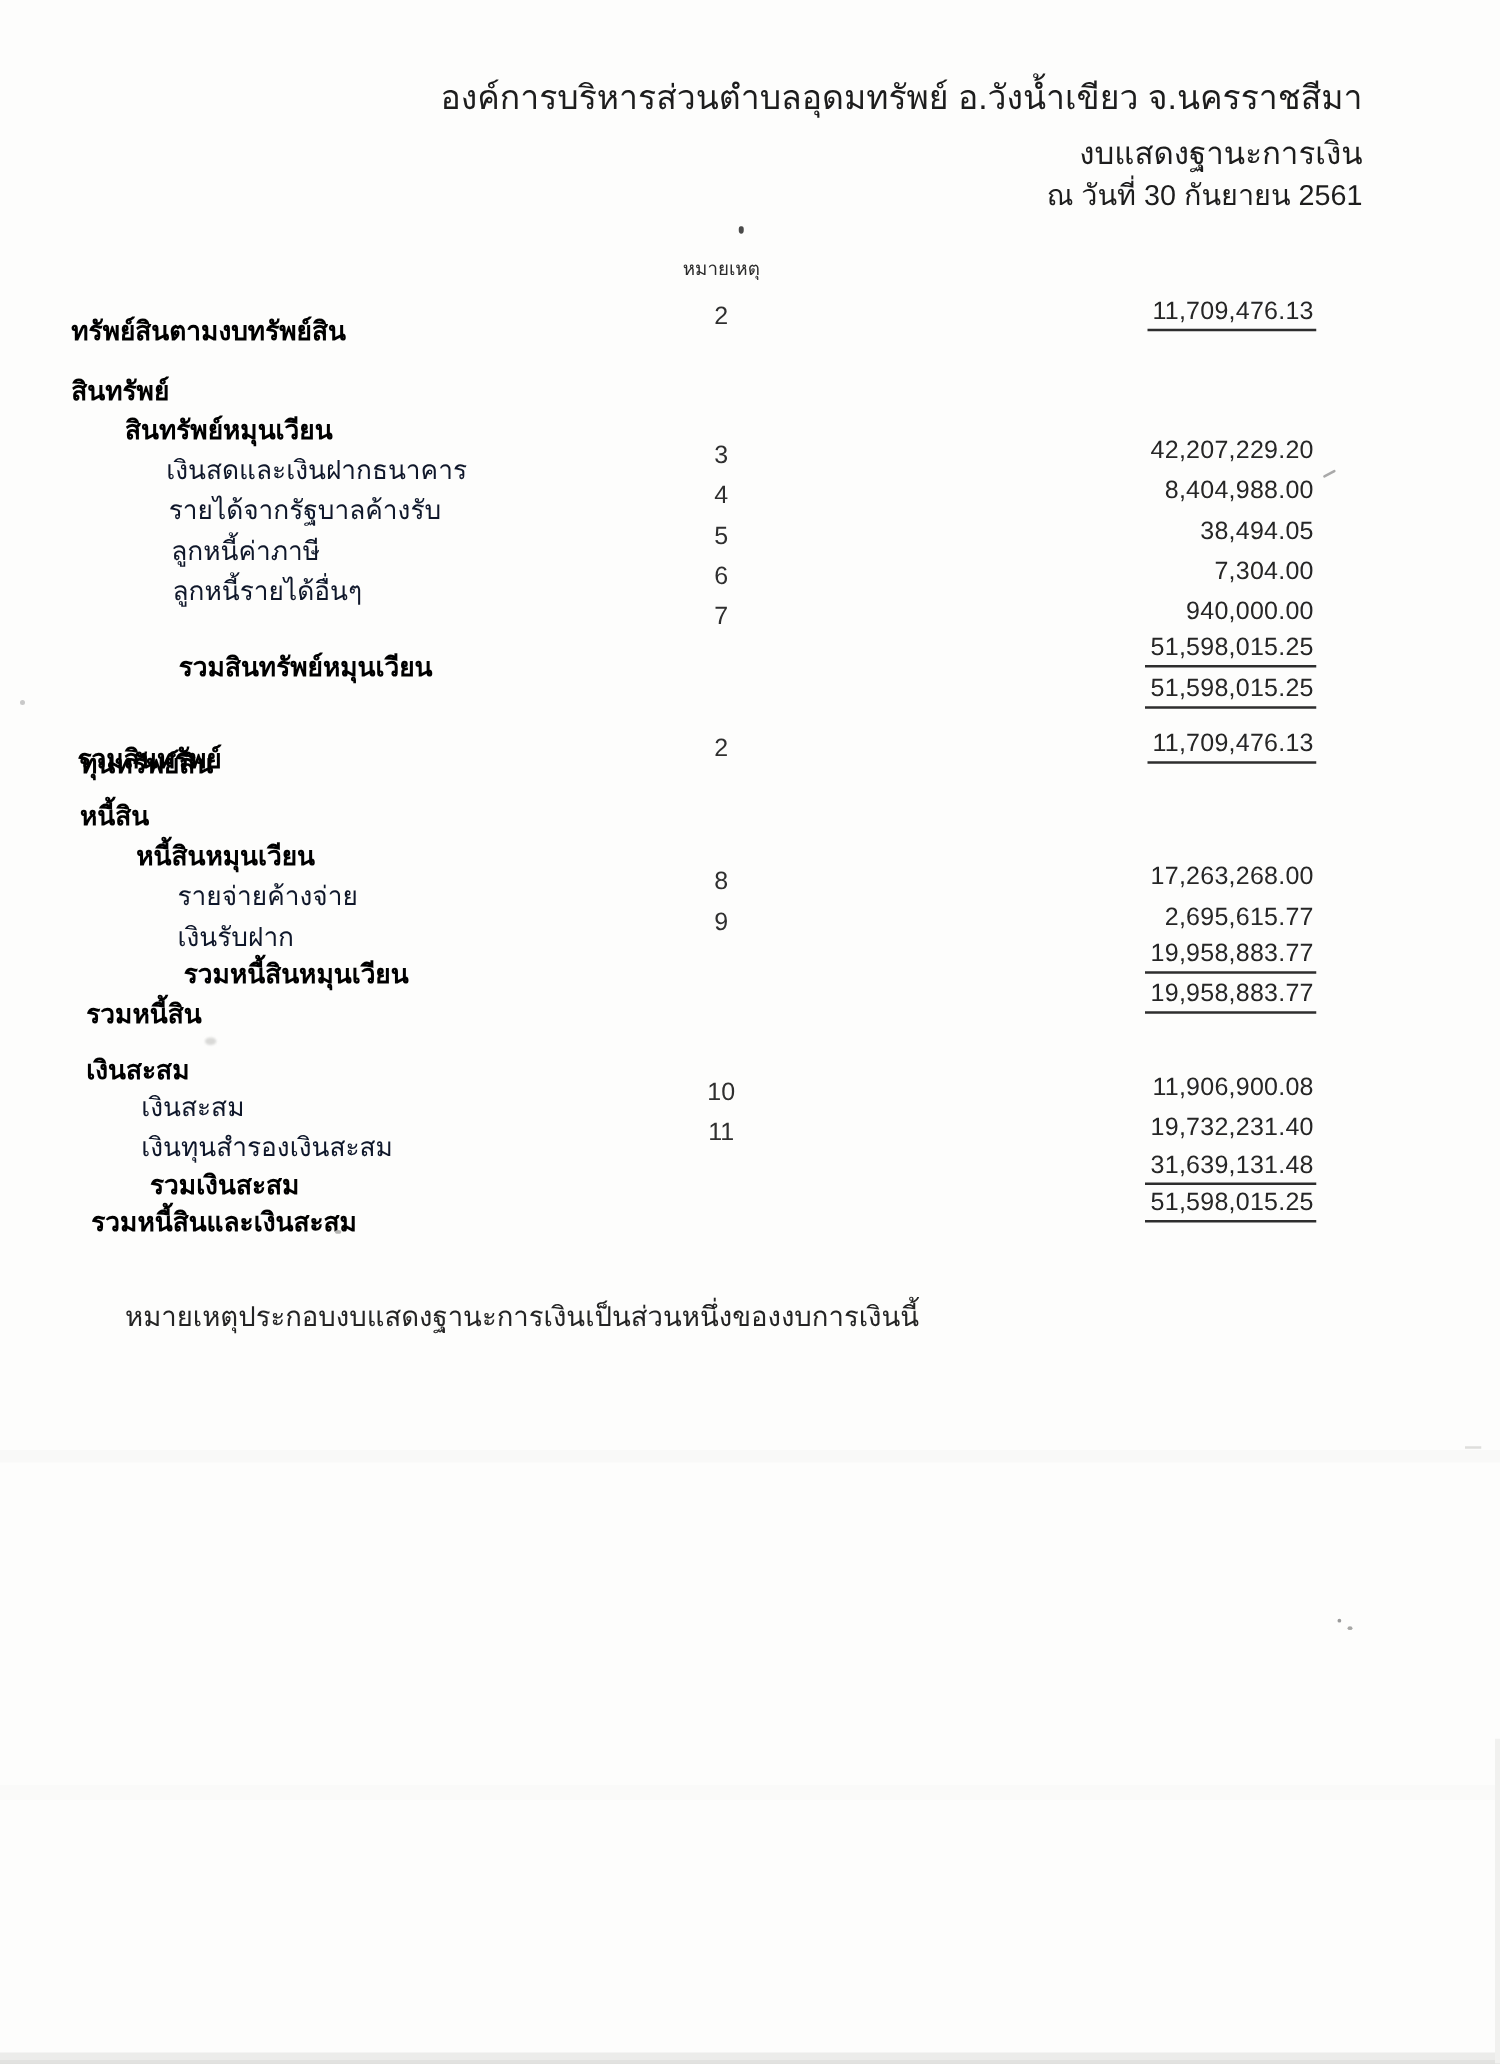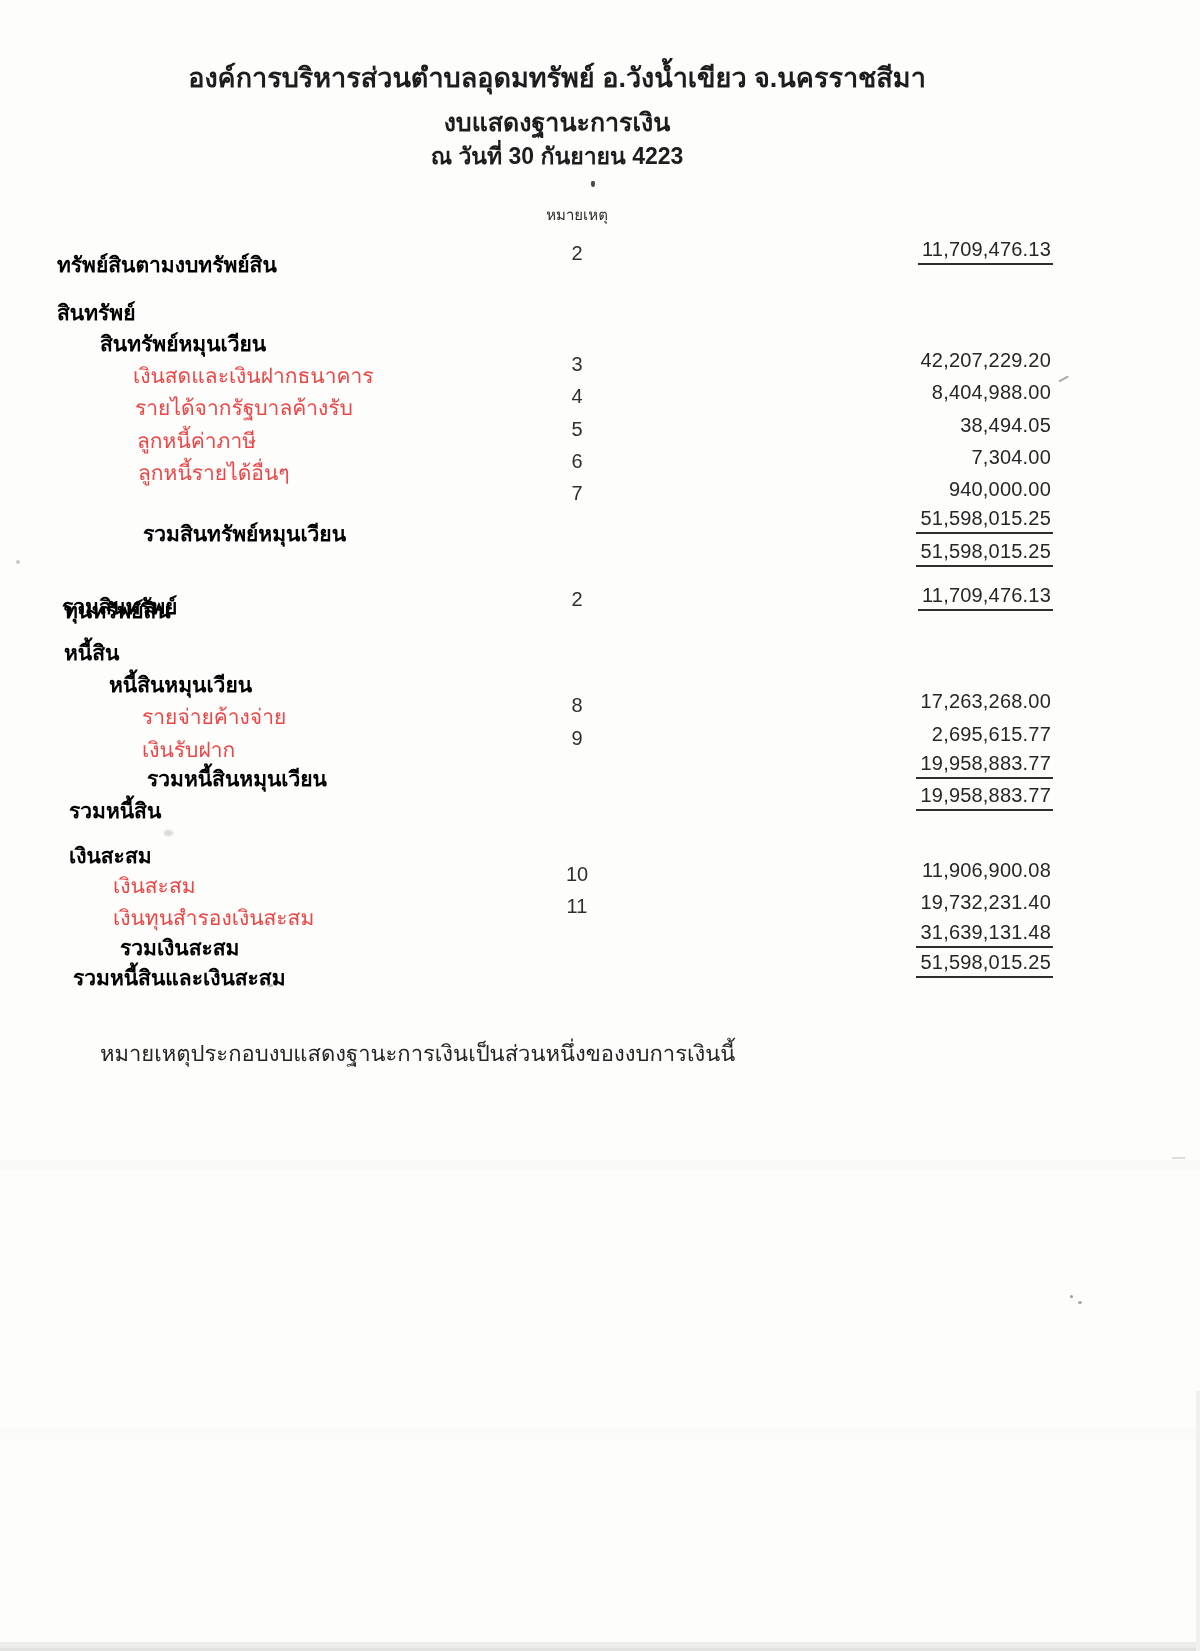--- a/index.html
+++ b/index.html
@@ -7,35 +7,35 @@
     position:relative;
     width:1200px;height:1651px;
     margin:0 auto;
     background:#fdfdfc;
     overflow:hidden;
     font-family:"Liberation Sans","DejaVu Sans",sans-serif;
     color:#222;
   }
   
   .title-line{
-    position:absolute;left:12px;width:1090px;
-    text-align:center;font-weight:700;color:#1d1d1d;
+    position:absolute;left:0;width:1090px;
+    text-align:right;font-weight:400;color:#1d1d1d;
   }
   .title-1{top:56px;font-size:27px;}
   .title-2{top:102px;font-size:25px;}
   .title-3{top:138px;font-size:23px;}
   
   .notes-header{
     position:absolute;top:203px;left:520px;width:114px;
     text-align:center;font-size:15px;color:#2a2a2a;
   }
   
   .row{position:absolute;left:0;right:0;height:32px;}
   .row .label{
-    position:absolute;top:0;font-size:21px;white-space:nowrap;color:#ef4444;
+    position:absolute;top:0;font-size:21px;white-space:nowrap;color:#0f172a;
   }
   .row.bold .label{font-weight:700;color:#000000;}
   .row .note{
     position:absolute;top:-6px;left:520px;width:114px;
     text-align:center;font-size:20px;color:#2f2f2f;
   }
   .row .amount{
     position:absolute;top:-10px;right:147px;
     font-size:20px;letter-spacing:.2px;color:#262626;
     padding:0 2px 2px 4px;white-space:nowrap;
@@ -61,21 +61,21 @@
   .bottom-band{bottom:0;left:0;width:1200px;height:9px;background:#ececea;border-bottom:3px solid #e2e2e0;box-sizing:border-box;}
   .right-sliver{bottom:0;right:0;width:4px;height:260px;background:#f1f1ef;}
 </style>
 </head>
 <body>
 
 <div class="page">
 
   <div class="title-line title-1">องค์การบริหารส่วนตำบลอุดมทรัพย์ อ.วังน้ำเขียว จ.นครราชสีมา</div>
   <div class="title-line title-2">งบแสดงฐานะการเงิน</div>
-  <div class="title-line title-3">ณ วันที่ 30 กันยายน 4223</div>
+  <div class="title-line title-3">ณ วันที่ 30 กันยายน 2561</div>
 
   <div class="notes-header">หมายเหตุ</div>
 
   <div id="rows">
       <div class="row bold" style="top: 248px;">
         <span class="label" style="left: 57px;">ทรัพย์สินตามงบทรัพย์สิน</span>
         <span class="note">2</span>
         <span class="amount underlined">11,709,476.13</span>
       </div>
       <div class="row bold" style="top: 296px;">

